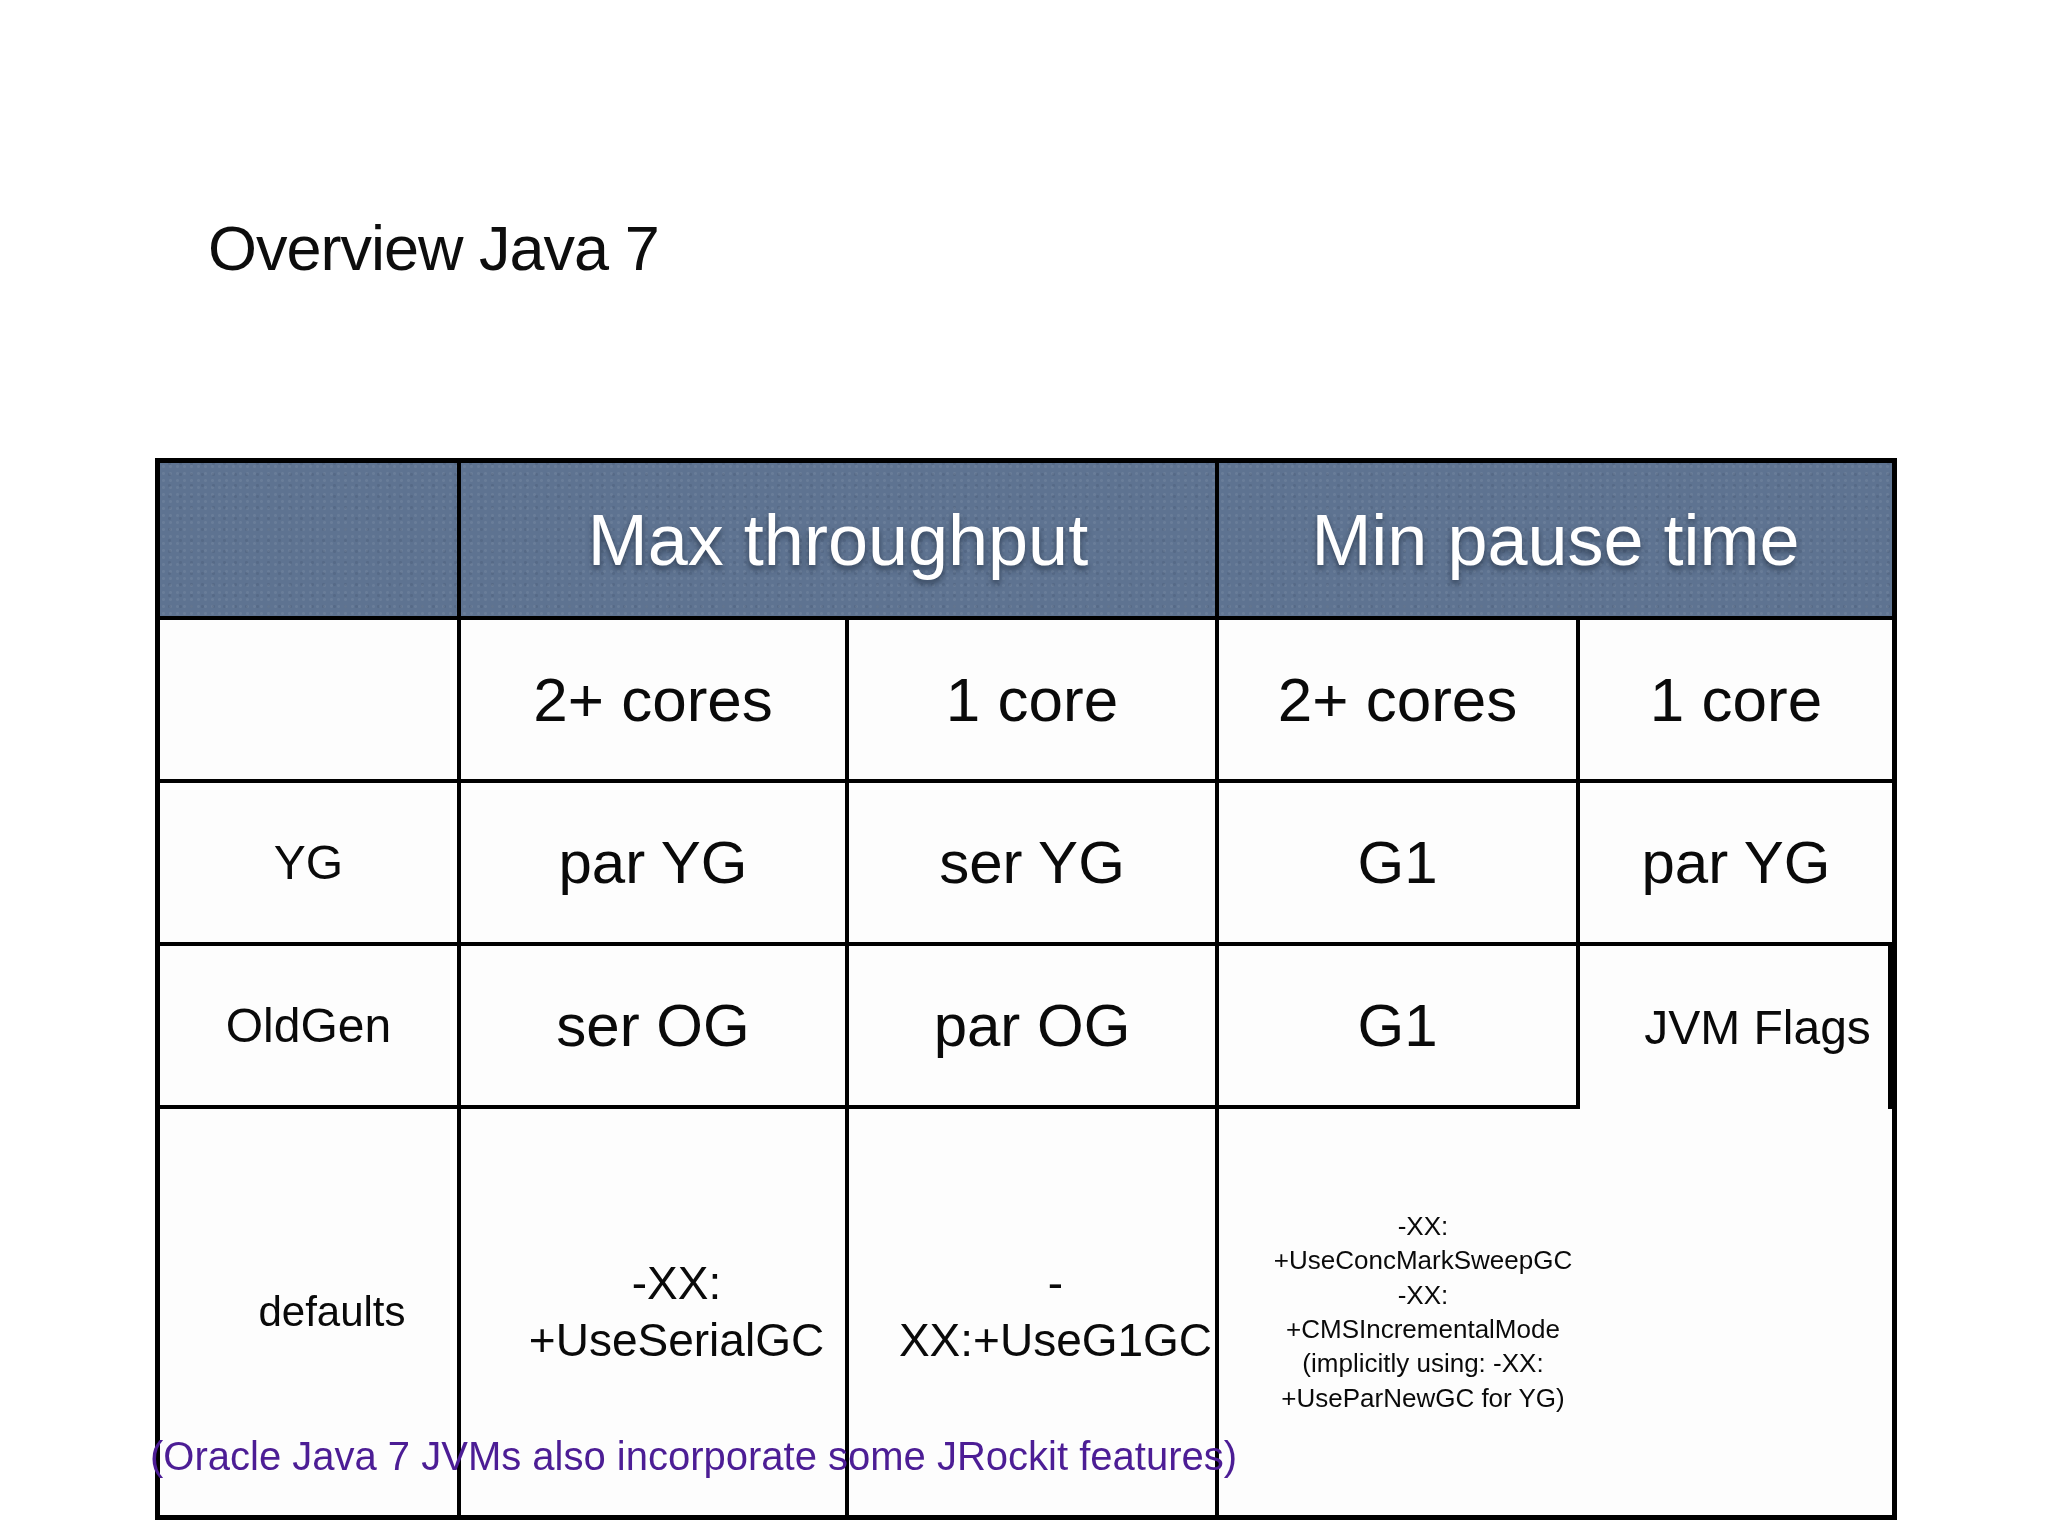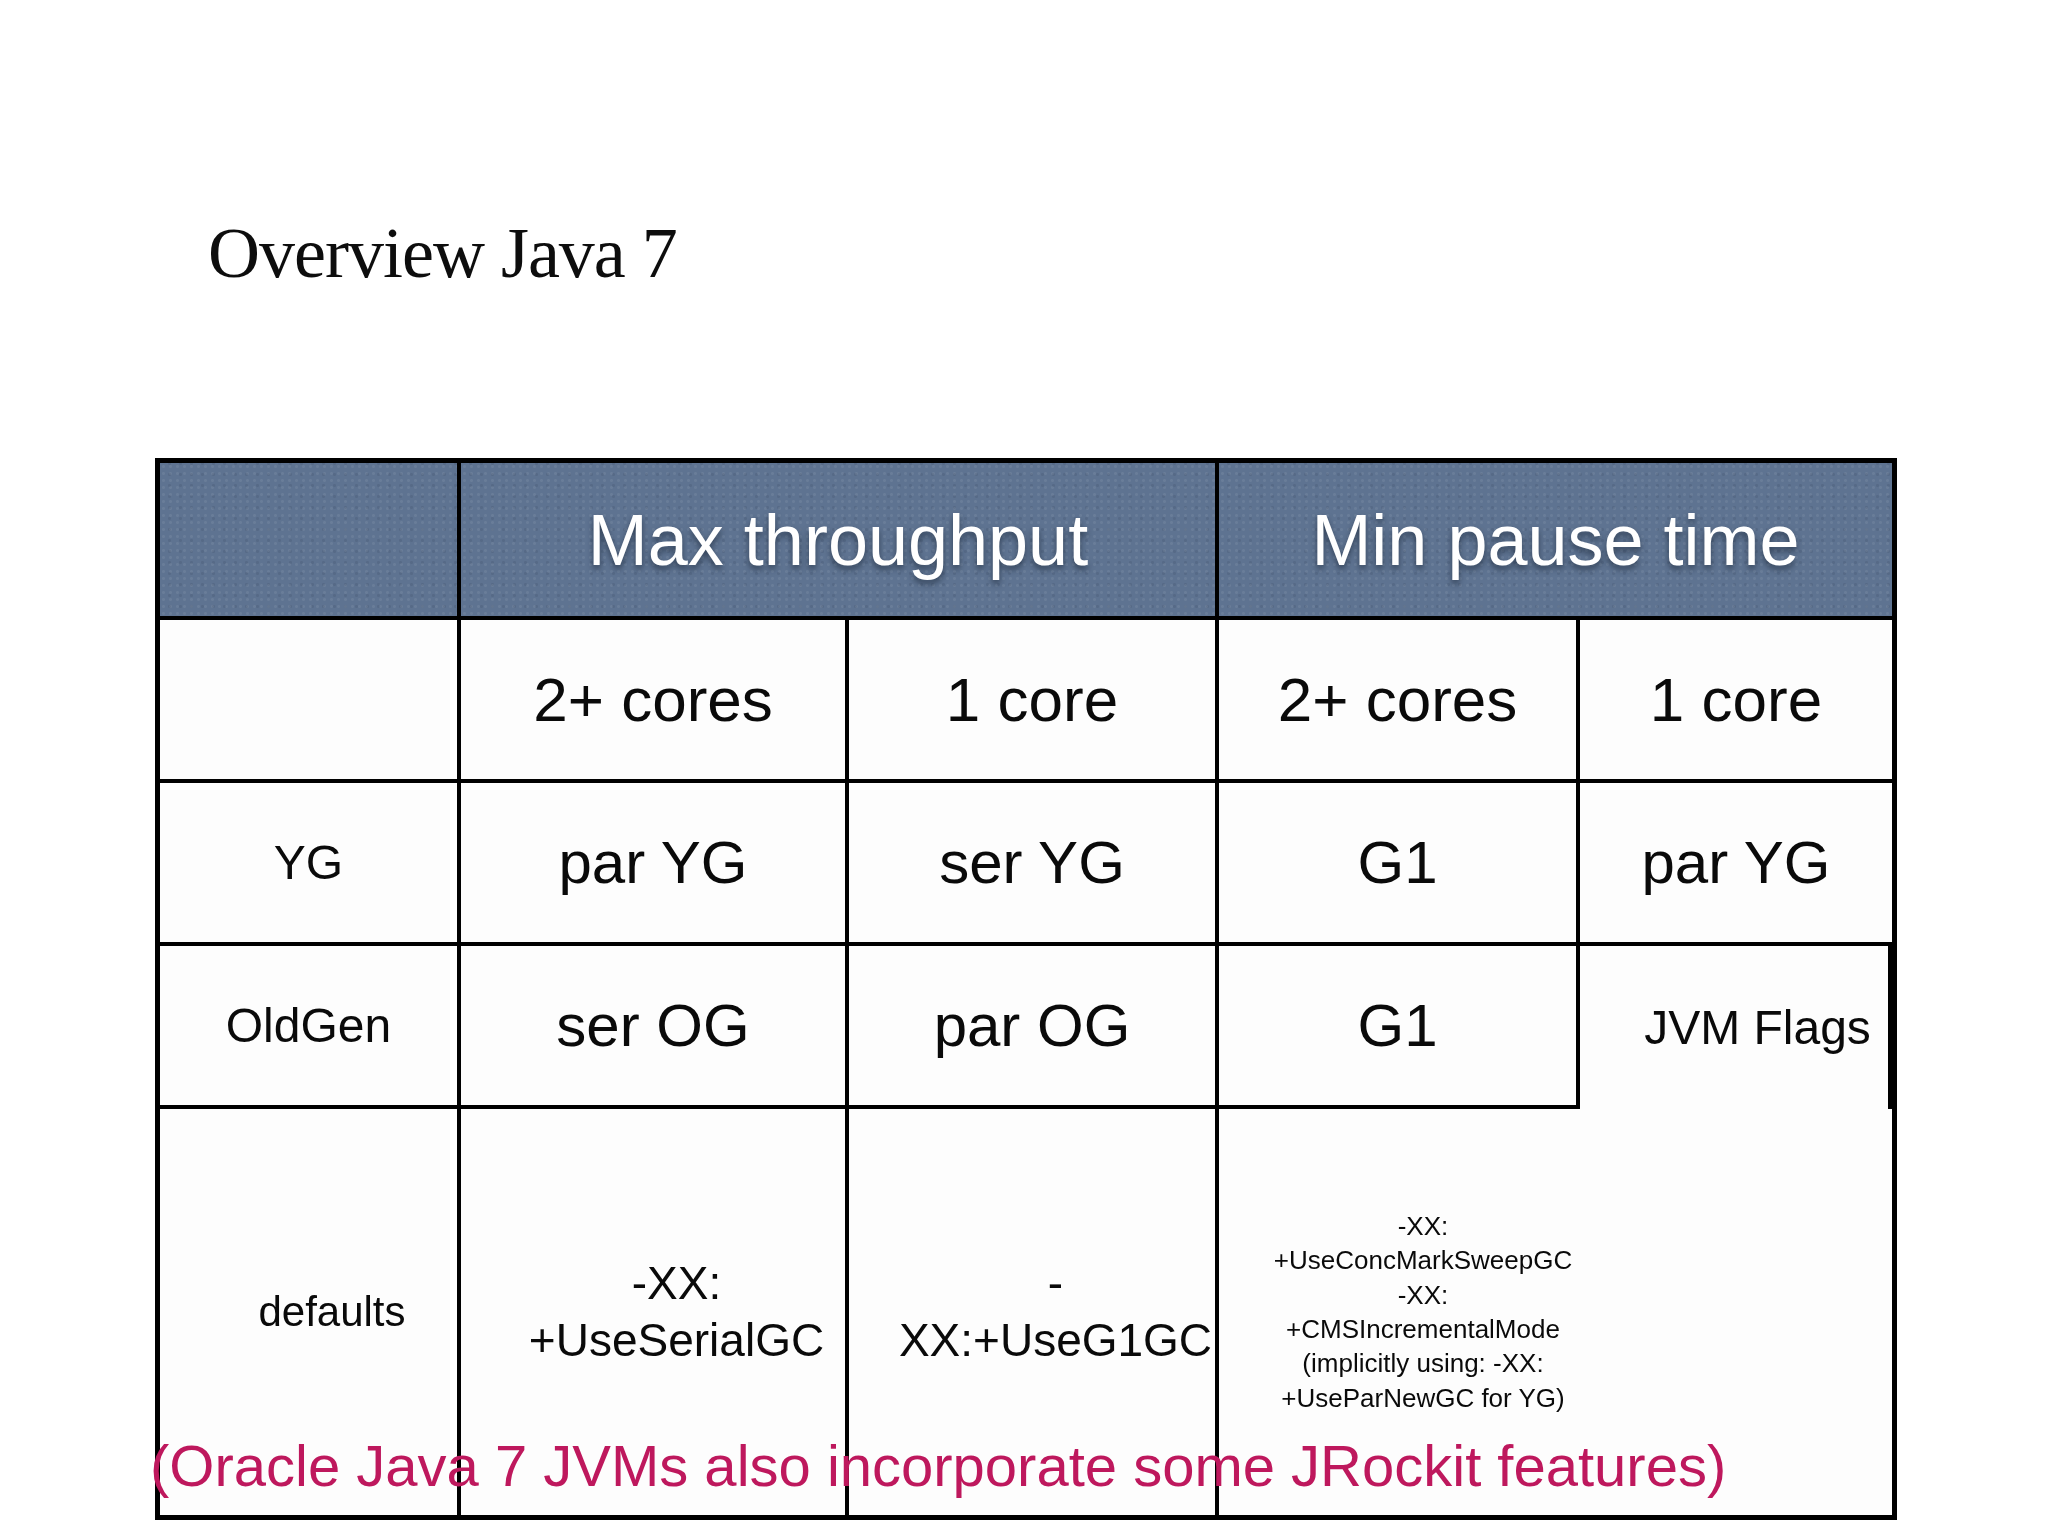--- a/index.html
+++ b/index.html
@@ -10,25 +10,24 @@
     position: relative;
     overflow: hidden;
     font-family: "Liberation Sans", "DejaVu Sans", sans-serif;
     color: #0a0a0a;
   }
 
   .slide-title {
     position: absolute;
     left: 208px;
     top: 212px;
-    font-size: 72px;
+    font-size: 63px;
     letter-spacing: -1px;
     color: #0d0d0d;
     white-space: nowrap;
-    font-family: Liberation Serif, serif;
   }
 
   .gc-table {
     position: absolute;
     left: 155px;
     top: 458px;
     width: 1742px;
     height: 1062px;
     box-sizing: border-box;
     border: 5px solid #000000;
@@ -73,23 +72,23 @@
   .data-cell { font-size: 60px; }
 
   .flags-default { font-size: 42px; }
   .flags-medium  { font-size: 46px; }
   .flags-tiny    { font-size: 26px; line-height: 1.32; padding: 0 2px; }
 
   .footnote {
     position: absolute;
     left: 150px;
     top: 1433px;
-    font-size: 58px;
+    font-size: 40px;
     line-height: 1.15;
-    color: #be185d;
+    color: #4c1d95;
     white-space: nowrap;
   }
 </style>
 </head>
 <body>
 
 <div class="slide-title">Overview Java 7</div>
 
 <div class="gc-table">
 

